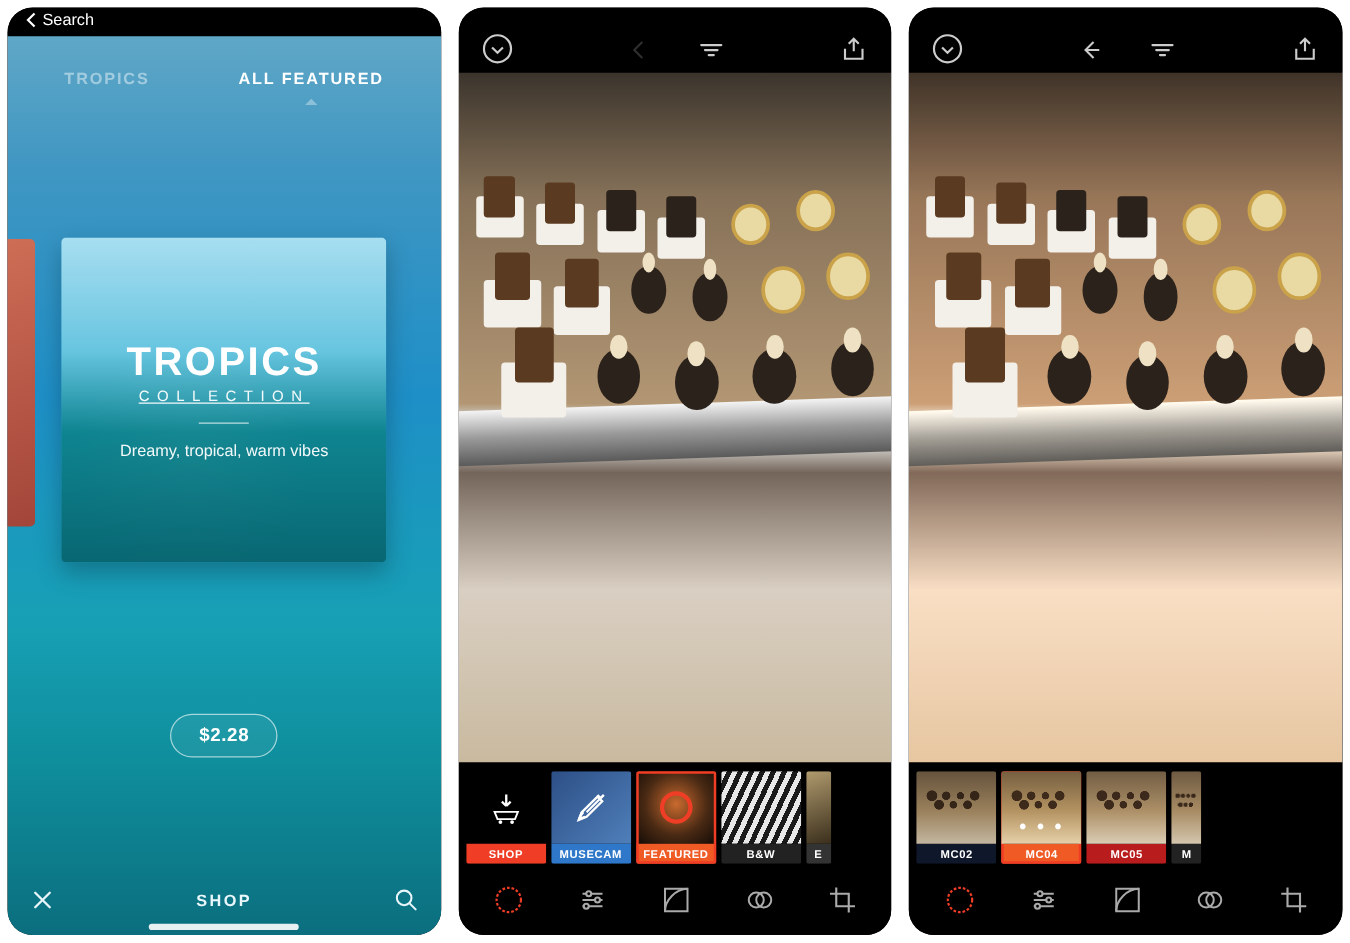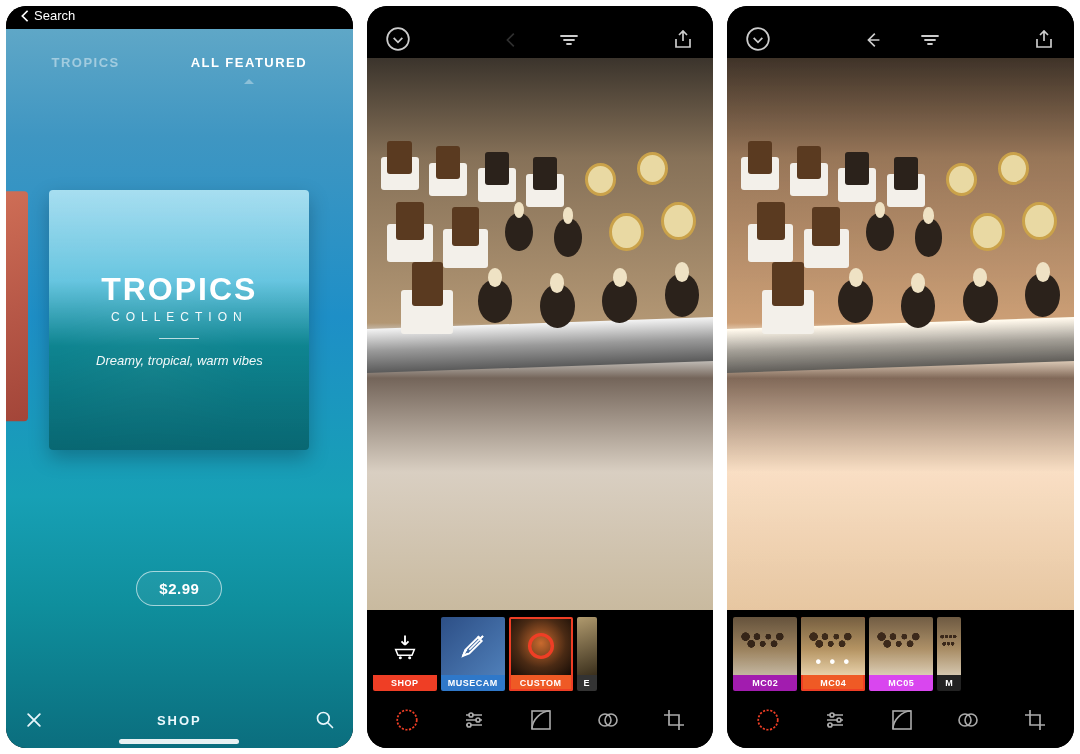--- a/index.html
+++ b/index.html
@@ -99,23 +99,23 @@
     display:flex;
     flex-direction:column;
     align-items:center;
     justify-content:center;
     color:#fff;
     text-align:right;
     position:relative;
     margin-top:-10px;
   }
   .p1-card .title{ font-size:32px; font-weight:700; letter-spacing:2px; }
-  .p1-card .sub{ font-size:12px; letter-spacing:6px; margin-top:2px; opacity:0.95;}
+  .p1-card .sub{ font-size:12px; letter-spacing:6px; margin-top:2px; opacity:0.95;text-decoration:underline;}
   .p1-card .divider{ width:40px; height:1px; background:rgba(255,255,255,0.7); margin:14px 0;}
-  .p1-card .tag{ font-style:italic; font-size:13px; opacity:0.95;}
+  .p1-card .tag{ font-size:13px; opacity:0.95;}
   .p1-price-wrap{ display:flex; justify-content:center; padding:18px 0 10px 0;}
   .p1-price{
     border:1.5px solid rgba(255,255,255,0.6);
     border-radius:999px;
     padding:8px 22px;
     color:#fff;
     font-weight:700;
     font-size:15px;
     letter-spacing:0.5px;
     background:rgba(255,255,255,0.06);
@@ -277,21 +277,21 @@
     <div class="p1-card-area">
       <div class="p1-card-left"></div>
       <div class="p1-card">
         <div class="title">TROPICS</div>
         <div class="sub">COLLECTION</div>
         <div class="divider"></div>
         <div class="tag">Dreamy, tropical, warm vibes</div>
       </div>
     </div>
     <div class="p1-price-wrap">
-      <div class="p1-price">$2.99</div>
+      <div class="p1-price">$2.28</div>
     </div>
     <div style="flex:0 0 80px"></div>
     <div class="p1-bottom">
       <span class="icon">
         <svg width="20" height="20" viewBox="0 0 24 24" fill="none">
             <path d="M5 5l14 14M19 5L5 19" stroke="#e8f6fb" stroke-width="2.2" stroke-linecap="round"></path>
           </svg>
       </span>
       <span class="center">SHOP</span>
       <span class="icon">
@@ -400,21 +400,25 @@
           </svg>
       </div>
       <div class="lbl" style="background:#2f78c9">MUSECAM</div>
     </div>
     <div class="fthumb sel">
       <div class="img" style="background:radial-gradient(circle at 50% 45%, #c96a2e 0%, #4a2a14 55%, #120a05 100%)">
         <svg width="34" height="34" viewBox="0 0 24 24" fill="none">
             <circle cx="12" cy="12" r="8" stroke="#ef3e25" stroke-width="2.4"></circle>
           </svg>
       </div>
-      <div class="lbl" style="background:#ef5a25">CUSTOM</div>
+      <div class="lbl" style="background:#ef5a25">FEATURED</div>
+    </div>
+    <div class="fthumb">
+      <div class="img" style="background:repeating-linear-gradient(115deg,#e8e8e8 0 4px,#1a1a1a 4px 8px)"></div>
+      <div class="lbl" style="background:#222">B&amp;W</div>
     </div>
     <div class="fthumb" style="flex:0 0 20px;width:20px">
       <div class="img" style="background:linear-gradient(160deg,#b09a6e,#3a2f1c)"></div>
       <div class="lbl" style="background:#333">E</div>
     </div>
   </div>
 
   <div class="ed-bottom">
     <span class="btn icon active">
       <svg width="26" height="26" viewBox="0 0 24 24" fill="none">
@@ -510,34 +514,34 @@
     <div class="dessert cream" style="left:71%; top:38%; width:4%; height:3.5%"></div>
     <div class="dessert dark" style="left:86%; top:39%; width:10%; height:8%; border-radius:50%"></div>
     <div class="dessert cream" style="left:89%; top:37%; width:4%; height:3.5%"></div>
   </div>
 
   <div class="filterstrip">
     <div class="fthumb">
       <div class="img" style="position:relative">
           <div class="mini-photo" style="filter:brightness(0.92)"></div>
         </div>
-      <div class="lbl" style="background:#a21caf">MC02</div>
+      <div class="lbl" style="background:#0f172a">MC02</div>
     </div>
     <div class="fthumb sel">
       <div class="img" style="position:relative">
           <div class="mini-photo" style="filter:sepia(0.25) saturate(1.25)"></div>
         </div>
       <div class="dots">• • •</div>
       <div class="lbl" style="background:#ef5a25">MC04</div>
     </div>
     <div class="fthumb">
       <div class="img" style="position:relative">
           <div class="mini-photo" style="filter:brightness(1.03)"></div>
         </div>
-      <div class="lbl" style="background:#d946ef">MC05</div>
+      <div class="lbl" style="background:#b91c1c">MC05</div>
     </div>
     <div class="fthumb" style="flex:0 0 24px;width:24px">
       <div class="img" style="position:relative">
           <div class="mini-photo"></div>
         </div>
       <div class="lbl" style="background:#222">M</div>
     </div>
   </div>
 
   <div class="ed-bottom">

